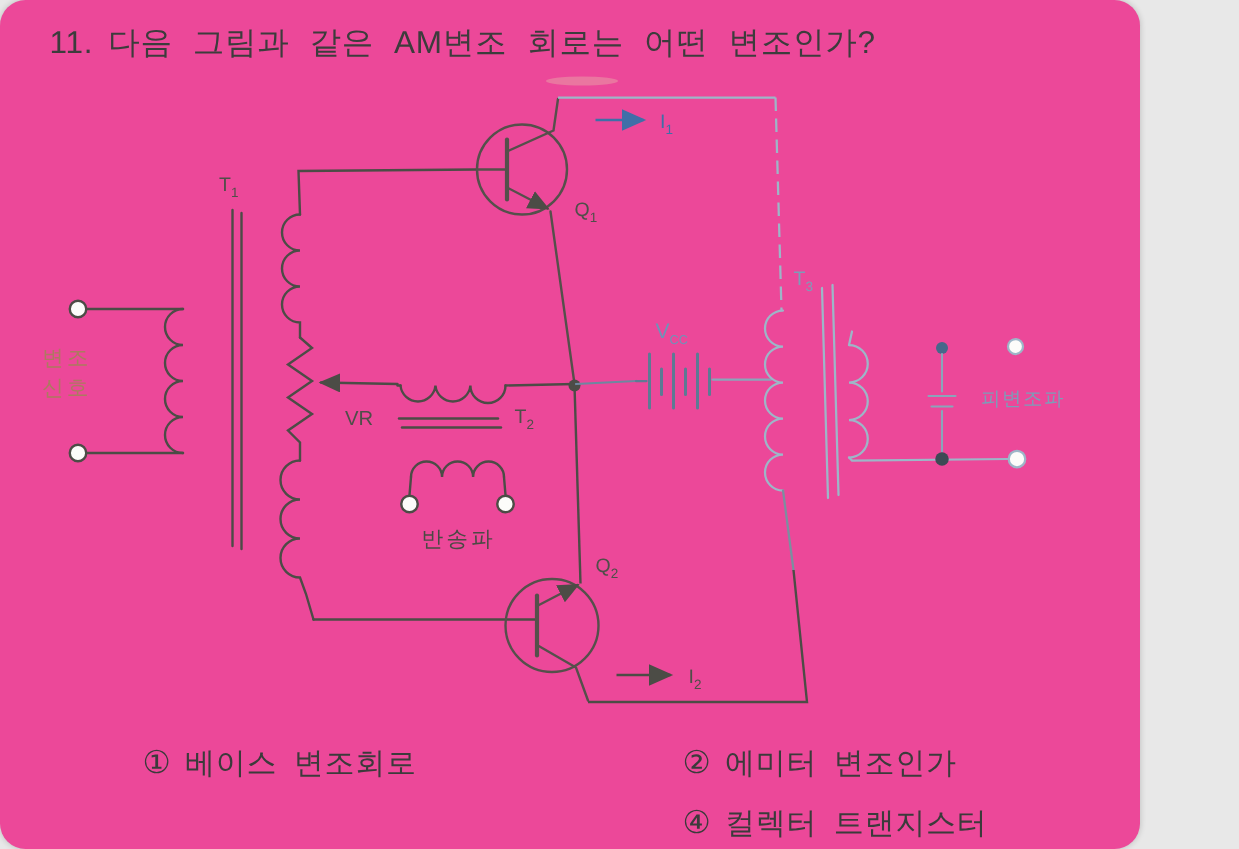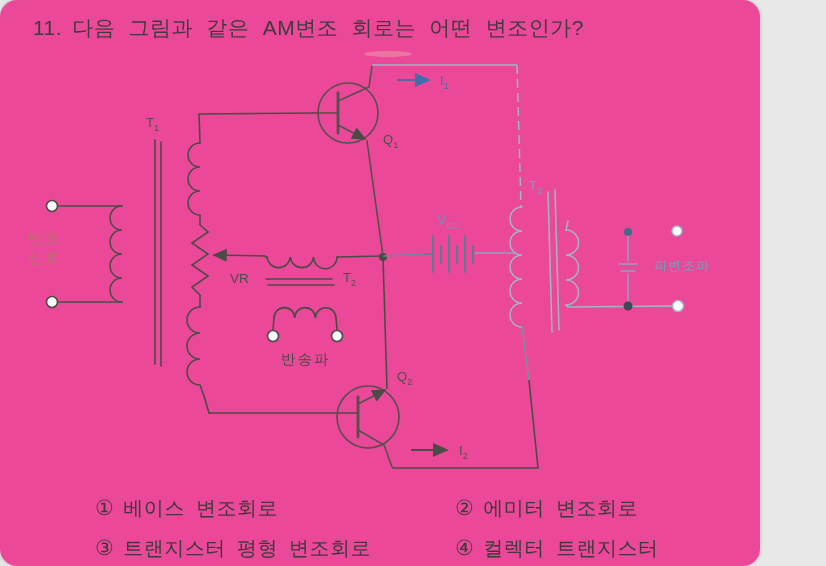--- a/index.html
+++ b/index.html
@@ -162,22 +162,19 @@
     <text x="440" y="85" class="lbl" fill="#3f6fa8"><tspan>I</tspan><tspan dy="4" font-size="9">1</tspan></text>
     <text x="459" y="455" class="lbl dark"><tspan>I</tspan><tspan dy="4" font-size="9">2</tspan></text>
     <text x="437" y="225" class="lbl bluetxt" style="font-size:14px"><tspan>V</tspan><tspan dy="4" font-size="8.5">CC</tspan></text>
     <text x="230" y="283" class="lbl dark" style="font-size:13.5px">VR</text>
   </svg>
 
   <div class="option" id="opt1">
     <span class="onum">①</span><span>베이스 변조회로</span>
   </div>
   <div class="option" id="opt2">
-    <span class="onum">②</span><span>에미터 변조회로</span>
-  </div>
-  <div class="option" id="opt3">
-    <span class="onum">③</span><span>트랜지스터 평형 변조회로</span>
+    <span class="onum">②</span><span>에미터 변조인가</span>
   </div>
   <div class="option" id="opt4">
     <span class="onum">④</span><span>컬렉터 트랜지스터</span>
   </div>
 
 </div>
 
 </body></html>

